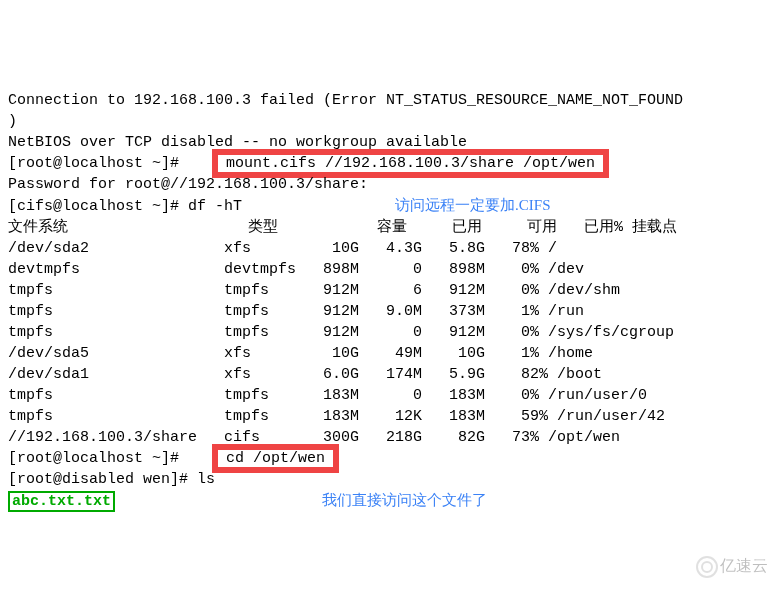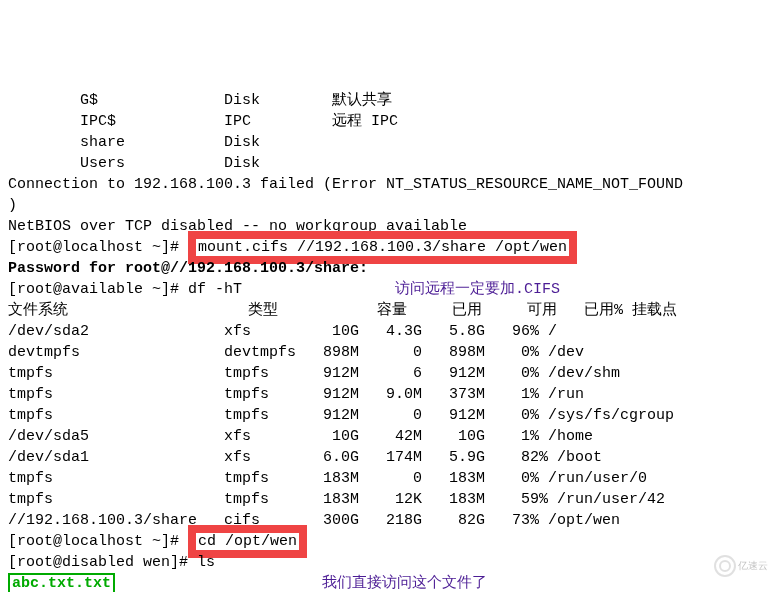--- a/index.html
+++ b/index.html
@@ -7,60 +7,56 @@
     padding: 6px 8px;
     font-family: "Consolas", "Courier New", monospace;
     font-size: 15px;
     line-height: 21px;
     color: #000;
     background: #fff;
     white-space: pre;
     width: 780px;
     box-sizing: border-box;
   }
-  .bold { font-weight: bold; }
-  .box-red { border: 8px solid #ef4444; padding: 0 2px; }
+  .bold { font-weight: normal; }
+  .box-red { border: 6px solid #ef4444; padding: 0 8px; margin-left: 24px; }
   .box-green { border: 2px solid #0a0; padding: 0 2px; }
   .green { color: #0a0; font-weight: bold; }
-  .red-text { color: #4c1d95; }
+  .red-text { color: #3b82f6; font-family: Liberation Serif, serif; }
   .watermark {
     position: absolute;
     right: 12px;
     top: 555px;
     opacity: 0.25;
     font-family: sans-serif;
-    font-size: 10px;
+    font-size: 16px;
   }
   .wm-circle {
     display:inline-block;width:18px;height:18px;border:2px solid #888;border-radius:50%;vertical-align:middle;margin-right:2px;position:relative;
   }
   .wm-circle::after{content:"";position:absolute;width:8px;height:8px;border:2px solid #888;border-radius:50%;left:3px;top:3px;}
 </style>
 </head>
 <body>
 
 
 
-<div id="term"><span>        G$              Disk        默认共享
-        IPC$            IPC         远程 IPC
-        share           Disk        
-        Users           Disk        
-</span><span>Connection to 192.168.100.3 failed (Error NT_STATUS_RESOURCE_NAME_NOT_FOUND
+<div id="term"><span>Connection to 192.168.100.3 failed (Error NT_STATUS_RESOURCE_NAME_NOT_FOUND
 )</span>
 <span>NetBIOS over TCP disabled -- no workgroup available</span>
 <span>[root@localhost ~]# </span><span class="box-red">mount.cifs //192.168.100.3/share /opt/wen</span>
 <span class="bold">Password for root@//192.168.100.3/share:</span>
-<span>[root@available ~]# df -hT</span>                 <span class="red-text">访问远程一定要加.CIFS</span>
+<span>[cifs@localhost ~]# df -hT</span>                 <span class="red-text">访问远程一定要加.CIFS</span>
 <span>文件系统                    类型           容量     已用     可用   已用% 挂载点</span>
-<span>/dev/sda2               xfs         10G   4.3G   5.8G   96% /</span>
+<span>/dev/sda2               xfs         10G   4.3G   5.8G   78% /</span>
 <span>devtmpfs                devtmpfs   898M      0   898M    0% /dev</span>
 <span>tmpfs                   tmpfs      912M      6   912M    0% /dev/shm</span>
 <span>tmpfs                   tmpfs      912M   9.0M   373M    1% /run</span>
 <span>tmpfs                   tmpfs      912M      0   912M    0% /sys/fs/cgroup</span>
-<span>/dev/sda5               xfs         10G    42M    10G    1% /home</span>
+<span>/dev/sda5               xfs         10G    49M    10G    1% /home</span>
 <span>/dev/sda1               xfs        6.0G   174M   5.9G    82% /boot</span>
 <span>tmpfs                   tmpfs      183M      0   183M    0% /run/user/0</span>
 <span>tmpfs                   tmpfs      183M    12K   183M    59% /run/user/42</span>
 <span>//192.168.100.3/share   cifs       300G   218G    82G   73% /opt/wen</span>
 <span>[root@localhost ~]# </span><span class="box-red">cd /opt/wen</span>
 <span>[root@disabled wen]# ls</span>
 <span class="box-green green">abc.txt.txt</span>                       <span class="red-text">我们直接访问这个文件了</span>
 
 </div>
 

